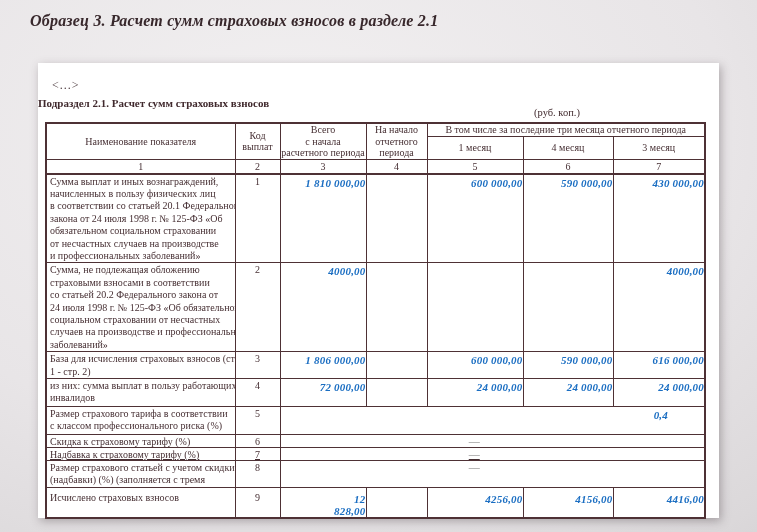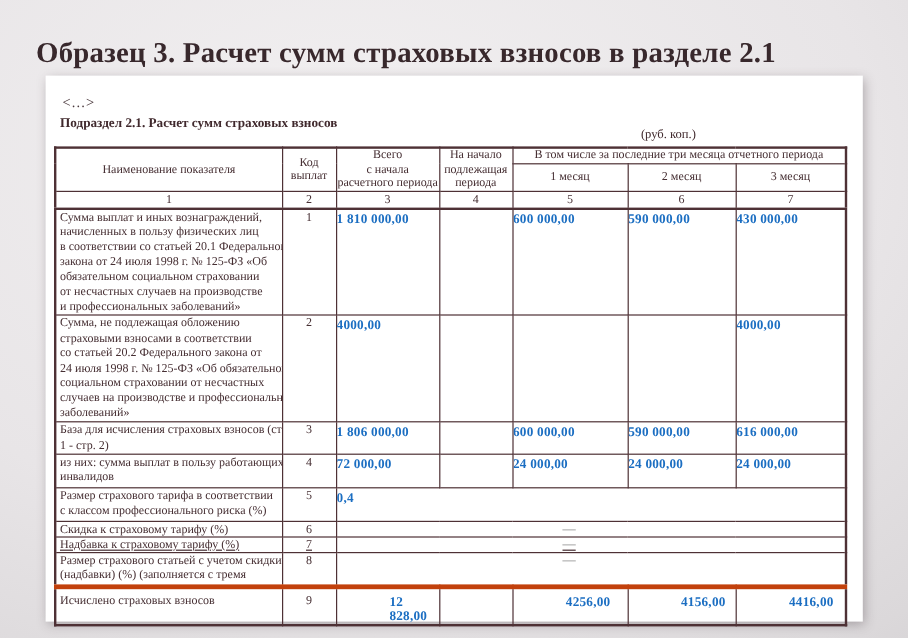--- a/index.html
+++ b/index.html
@@ -2,53 +2,53 @@
 <html><head>
 <meta charset="utf-8">
 <style>
   html,body{margin:0;padding:0;}
   body{
     width:757px;height:532px;overflow:hidden;position:relative;
     background:radial-gradient(130% 130% at 38% 25%, #f2f0f1 0%, #e8e5e7 45%, #dbd8da 72%, #c6c3c6 100%);
     font-family:"Liberation Serif","DejaVu Serif",serif;
   }
   .page-title{
-    position:absolute;left:30px;top:32px;
-    font-size:24px;font-weight:bold;color:#38282c;letter-spacing:.2px;
+    position:absolute;left:30px;top:12px;
+    font-size:16px;font-weight:bold;color:#38282c;letter-spacing:.2px;font-style:italic;
   }
   .card{
     position:absolute;left:38px;top:63px;width:681px;height:455px;
     background:#ffffff;box-shadow:2px 3px 9px rgba(70,60,66,.38);
   }
   .snippet{position:absolute;left:14px;top:15px;font-size:12px;color:#4a383c;letter-spacing:1px;}
-  .subtitle{position:absolute;left:12px;top:34px;font-size:11px;font-weight:bold;color:#40292d;}
+  .subtitle{position:absolute;left:0;top:34px;font-size:11px;font-weight:bold;color:#40292d;}
   .units{position:absolute;left:459px;top:44px;width:120px;text-align:center;font-size:10.5px;color:#40292d;font-family:Liberation Serif, serif;}
   table.main{
     position:absolute;left:7px;top:59px;width:659px;
     border-collapse:collapse;table-layout:fixed;
     border:2px solid #4e3135;
     color:#462f33;
   }
   td,th{border:1px solid #4e3135;padding:0;vertical-align:top;overflow:hidden;}
   th{font-weight:normal;vertical-align:middle;font-size:10px;text-align:center;white-space:pre;line-height:11.5px;}
   tr.h-band{height:13px;}
   tr.h-months{height:22px;}
   tr.h-nums{height:14px;border-bottom:2px solid #4e3135;}
   tr.h-nums td{font-size:10px;text-align:center;line-height:13px;}
   .name{font-size:10px;line-height:12.4px;text-align:left;padding:1px 2px 0 3px;white-space:pre;}
   .code{font-size:10px;text-align:center;padding-top:1px;}
   .val{
-    font-size:11px;font-weight:bold;text-align:left;
+    font-size:11px;font-weight:bold;font-style:italic;text-align:right;
     color:#1b6ec2;padding-top:2px;letter-spacing:.2px;
   }
   .merged{padding-right:36px;}
   .dash{color:#7c7c7c;font-size:11px;text-align:center;font-weight:normal;font-style:normal;padding-right:36px;padding-top:0;}
   tr.r1{height:88px;} tr.r2{height:87px;} tr.r3{height:26px;} tr.r4{height:28px;}
   tr.r5{height:28px;} tr.r6{height:13px;} tr.r7{height:13px;text-decoration:underline;} tr.r8{height:26px;}
-  tr.r9{height:29px;border-top:4px solid #c2410c;}
+  tr.r9{height:29px;border-top:1px solid #c2410c;}
   tr.r9 .name{padding-top:4px;}
   tr.r9 .code{padding-top:4px;}
   tr.r9 .val{padding-top:5px;padding-left:44px;}
   tr.r6 .name,tr.r7 .name{line-height:11px;}
 </style>
 </head>
 <body>
 
 <div class="page-title">Образец 3. Расчет сумм страховых взносов в разделе 2.1</div>
 
@@ -69,27 +69,27 @@
     </colgroup>
     <tbody>
       <tr class="h-band">
         <th rowspan="2">Наименование показателя</th>
         <th rowspan="2">Код
 выплат</th>
         <th rowspan="2">Всего
 с начала
 расчетного периода</th>
         <th rowspan="2">На начало
-подлежащая
+отчетного
 периода</th>
         <th colspan="3">В том числе за последние три месяца отчетного периода</th>
       </tr>
       <tr class="h-months">
         <th>1 месяц</th>
-        <th>2 месяц</th>
+        <th>4 месяц</th>
         <th>3 месяц</th>
       </tr>
       <tr class="h-nums">
         <td>1</td>
         <td>2</td>
         <td>3</td>
         <td>4</td>
         <td>5</td>
         <td>6</td>
         <td>7</td>

